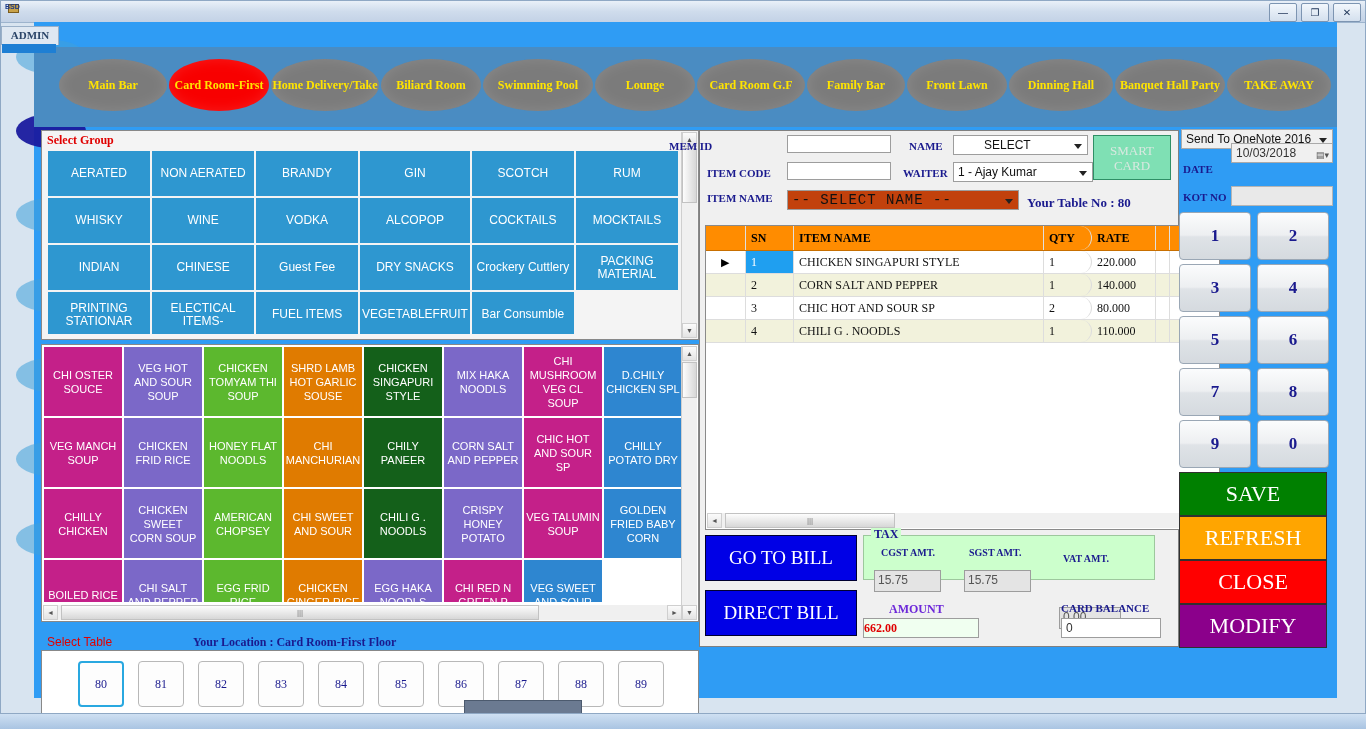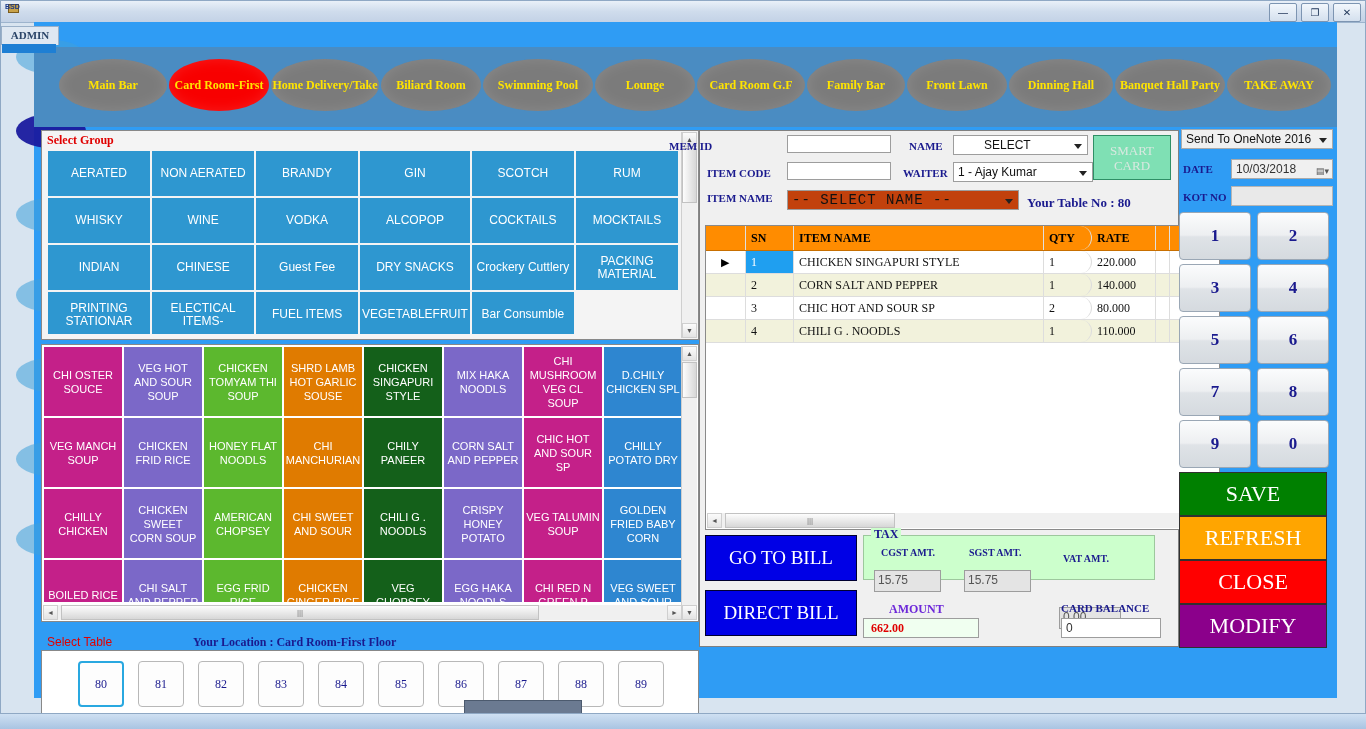--- a/index.html
+++ b/index.html
@@ -274,21 +274,20 @@
           <div class="ibtn" style="background: rgb(92, 184, 46);">AMERICAN CHOPSEY</div>
           <div class="ibtn" style="background: rgb(224, 123, 0);">CHI SWEET AND SOUR</div>
           <div class="ibtn" style="background: rgb(20, 96, 26);">CHILI G . NOODLS</div>
           <div class="ibtn" style="background: rgb(123, 104, 200);">CRISPY HONEY POTATO</div>
           <div class="ibtn" style="background: rgb(196, 32, 137);">VEG TALUMIN SOUP</div>
           <div class="ibtn" style="background: rgb(46, 134, 208);">GOLDEN FRIED BABY CORN</div>
           <div class="ibtn" style="background: rgb(196, 32, 137);">BOILED RICE</div>
           <div class="ibtn" style="background: rgb(123, 104, 200);">CHI SALT AND PEPPER</div>
           <div class="ibtn" style="background: rgb(92, 184, 46);">EGG FRID RICE</div>
           <div class="ibtn" style="background: rgb(224, 123, 0);">CHICKEN GINGER RICE</div>
-          <div class="ibtn" style="background: rgb(20, 96, 26);">VEG CHOPSEY</div>
           <div class="ibtn" style="background: rgb(123, 104, 200);">EGG HAKA NOODLS</div>
           <div class="ibtn" style="background: rgb(196, 32, 137);">CHI RED  N GREEN  P</div>
           <div class="ibtn" style="background: rgb(46, 134, 208);">VEG SWEET AND SOUR</div>
         </div>
       <div class="vscroll">
         <div class="vs-arrow">▲</div>
         <div class="vs-thumb" style="top:16px;height:36px;"></div>
         <div class="vs-arrow" style="position:absolute;bottom:0;width:15px;">▼</div>
       </div>
       <div class="hscroll">
@@ -372,28 +371,28 @@
     <div id="taxbox"></div>
     <div id="taxlbl">TAX</div>
     <div class="lbl" style="position:absolute;left:880px;top:524px;font-size:10px;">CGST AMT.</div>
     <div class="taxfield" style="left:873px;top:548px;width:67px;height:22px;">15.75</div>
     <div class="lbl" style="position:absolute;left:968px;top:524px;font-size:10px;">SGST AMT.</div>
     <div class="taxfield" style="left:963px;top:548px;width:67px;height:22px;">15.75</div>
     <div class="lbl" style="position:absolute;left:1062px;top:530px;font-size:10px;">VAT AMT.</div>
     <div class="taxfield" style="left:1058px;top:548px;width:62px;height:22px;margin-top:37px;">0.00</div>
 
     <div style="position:absolute;left:888px;top:580px;font:700 12px/14px 'Liberation Serif',serif;color:#6d28d9;">AMOUNT</div>
-    <div style="position:absolute;left:862px;top:596px;width:116px;height:20px;background:#f0fff0;border:1px solid #9d9d9d;box-sizing:border-box;font:700 12px/18px 'Liberation Serif',serif;color:#e00000;padding-left:7px;">662.00</div>
+    <div style="position:absolute;left:862px;top:596px;width:116px;height:20px;background:#f0fff0;border:1px solid #9d9d9d;box-sizing:border-box;font:700 12px/18px 'Liberation Serif',serif;color:#e00000;padding-left:0;">662.00</div>
     <div class="lbl" style="position:absolute;left:1060px;top:580px;">CARD BALANCE</div>
     <div style="position:absolute;left:1060px;top:596px;width:100px;height:20px;background:#fff;border:1px solid #9d9d9d;box-sizing:border-box;font:400 12px/18px 'Liberation Sans',sans-serif;color:#333;padding-left:4px;">0</div>
 
     <div id="sendpanel">
       <div class="dd" style="position:absolute;left:0;top:0;width:152px;height:20px;background:#f0f0f0;border:1px solid #aaa;"><span>Send To OneNote 2016</span></div>
       <div class="lbl" style="position:absolute;left:2px;top:34px;">DATE</div>
-      <div style="position:absolute;left:50px;top:30px;width:102px;height:20px;background:#f0f0f0;border:1px solid #aaa;box-sizing:border-box;font:400 12px/18px 'Liberation Sans',sans-serif;color:#333;padding-left:4px;"><span>10/03/2018</span><span style="position:absolute;right:3px;top:2px;font-size:9px;color:#555;">▤▾</span></div>
+      <div style="position:absolute;left:50px;top:14px;width:102px;height:20px;background:#f0f0f0;border:1px solid #aaa;box-sizing:border-box;font:400 12px/18px 'Liberation Sans',sans-serif;color:#333;padding-left:4px;"><span>10/03/2018</span><span style="position:absolute;right:3px;top:2px;font-size:9px;color:#555;">▤▾</span></div>
       <div class="lbl" style="position:absolute;left:2px;top:62px;">KOT NO</div>
       <div style="position:absolute;left:50px;top:57px;width:102px;height:20px;background:#e9e9e9;border:1px solid #b5b5b5;box-sizing:border-box;"></div>
     </div>
 
     <div id="rightpanel">
       <div id="keypad">
           <div class="numbtn" style="left: 0px; top: 85px;">1</div>
           <div class="numbtn" style="left: 78px; top: 85px;">2</div>
           <div class="numbtn" style="left: 0px; top: 137px;">3</div>
           <div class="numbtn" style="left: 78px; top: 137px;">4</div>

